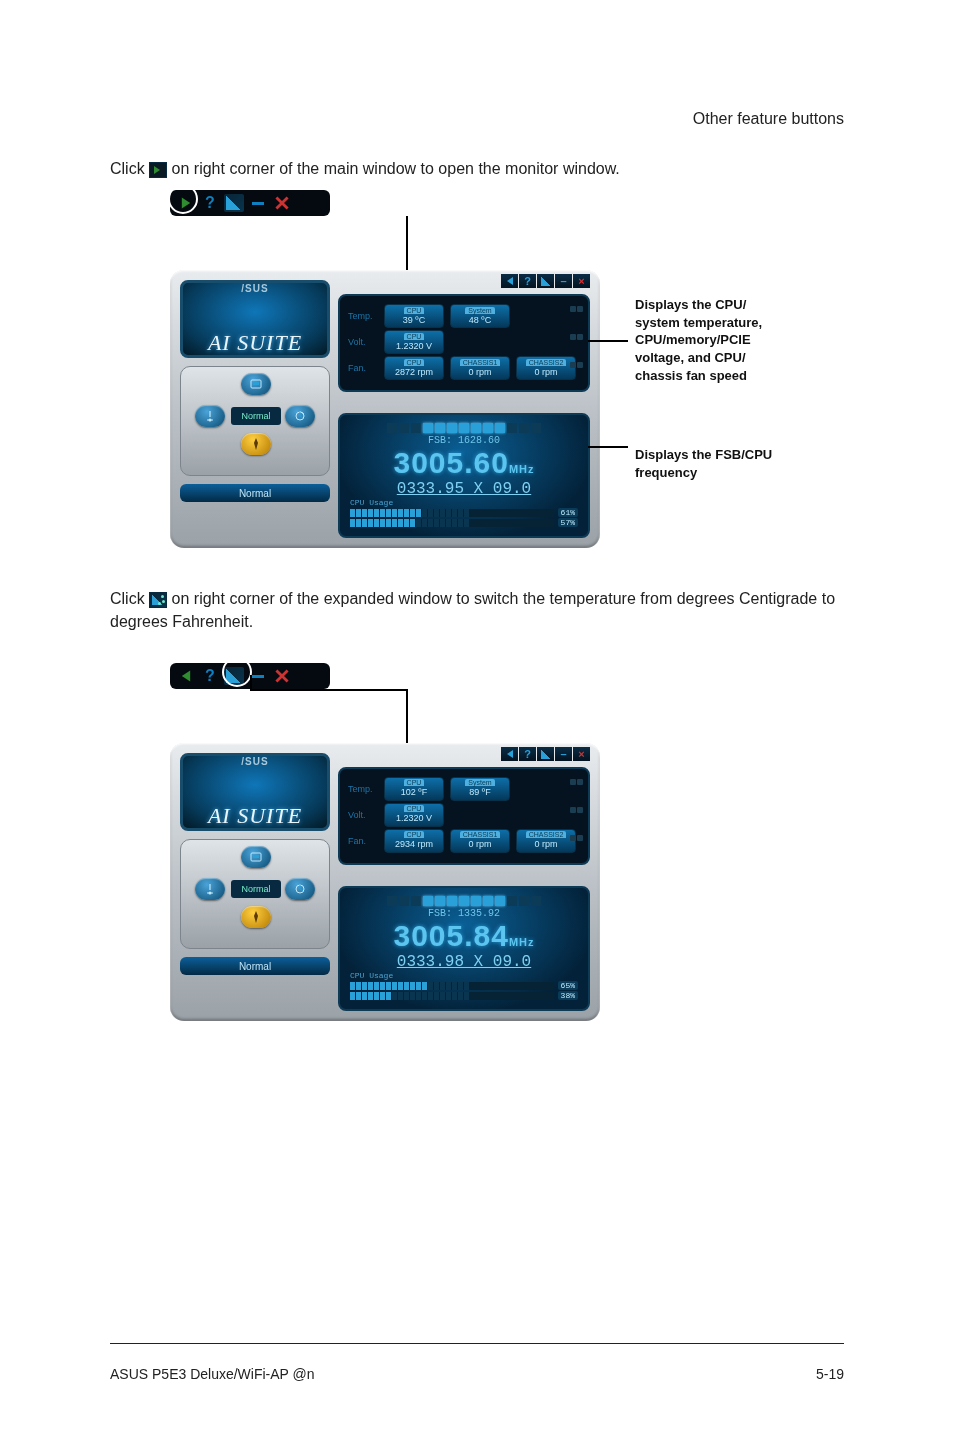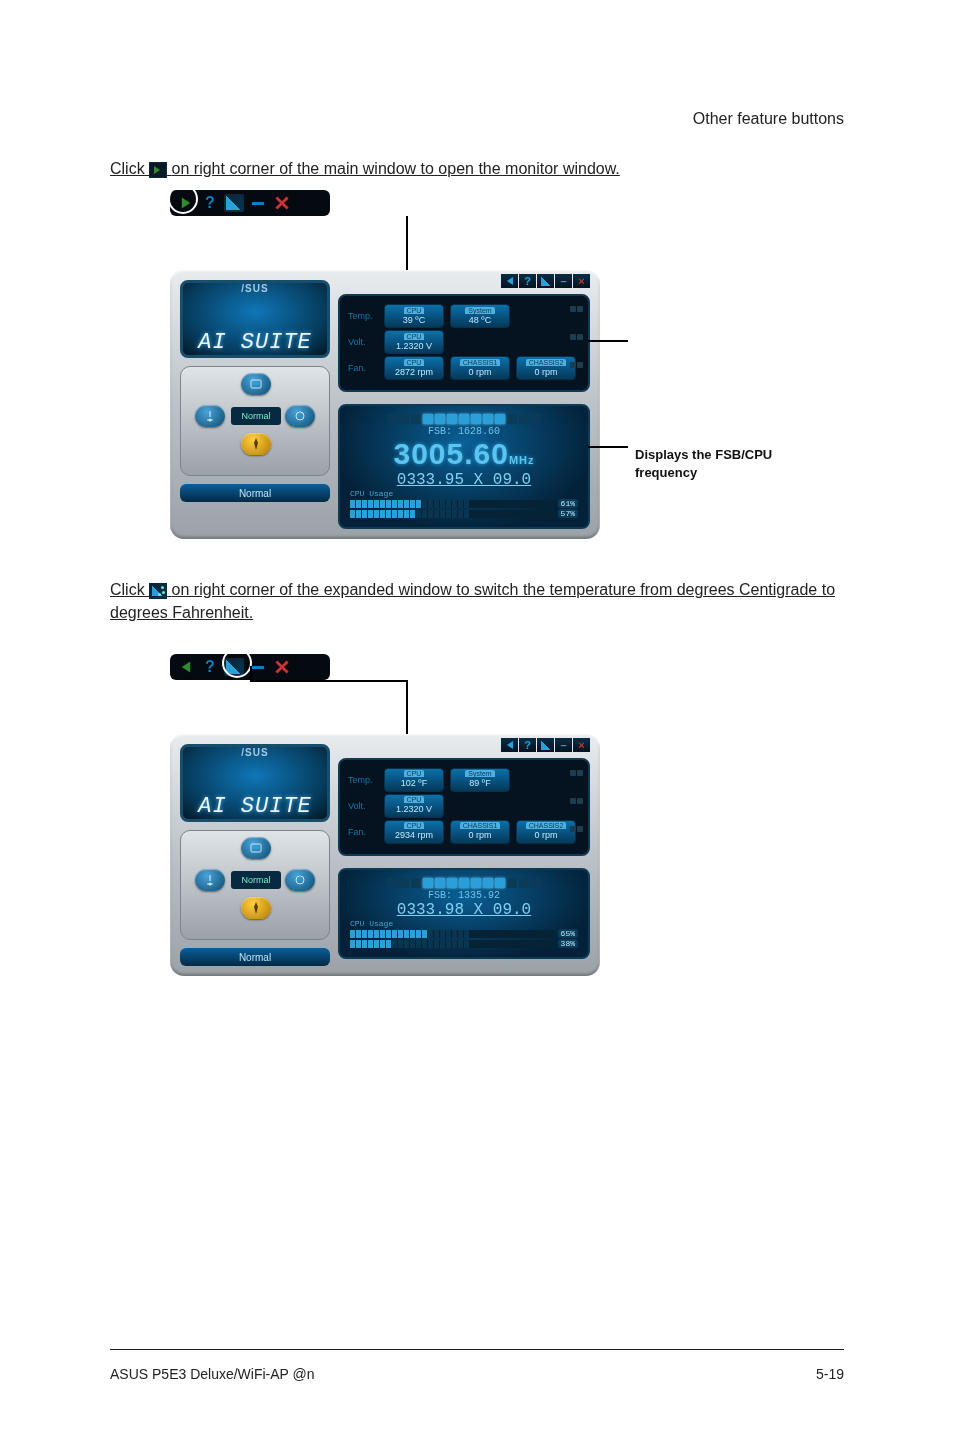--- a/index.html
+++ b/index.html
@@ -5,21 +5,21 @@
   * { box-sizing: border-box; margin: 0; padding: 0; }
   body {
     width: 954px;
     height: 1438px;
     background: #fff;
     font-family: Arial, Helvetica, sans-serif;
     color: #222;
     position: relative;
     padding: 110px 110px 0 110px;
   }
-  .para { font-size: 16px; line-height: 1.4; margin-bottom: 4px; text-decoration: underline; }
+  .para { font-size: 16px; line-height: 1.4; margin-bottom: 4px; }
   .heading { font-size: 16px; margin-bottom: 30px; text-align: right; }
   .inline-icon {
     display: inline-block;
     width: 18px; height: 16px;
     vertical-align: middle;
     position: relative;
     background: #0a1a25;
     border: 1px solid #072a40;
   }
   .inline-icon.expand .arrow {
@@ -108,21 +108,21 @@
   .logo-box {
     height: 78px;
     border-radius:8px;
     background: radial-gradient(ellipse at 50% 40%, #0f76b8, #063a5a 70%, #021925);
     border: 3px solid #184d6c;
     display:flex; flex-direction:column; align-items:center; justify-content:center;
     color:#cfe9f7;
   }
   .logo-box .brand { font-size:10px; font-weight:bold; letter-spacing:1px; color:#a9c9da;}
   .logo-box .title {
-    font-family: Liberation Mono, monospace;
+    font-family: Liberation Serif, serif;
     font-style: italic;
     font-size:22px; letter-spacing:1px; color:#eaf6fd;
     text-shadow: 0 0 4px #4fb0e8;
     margin-top: 36px;
   }
   .control-pad {
     height: 110px;
     border-radius:10px;
     background: linear-gradient(#dfe4e8,#9aa1a7);
     border:1px solid #7d858c;
@@ -146,21 +146,21 @@
     display:flex;align-items:center;justify-content:center;
     border-radius:3px;
   }
   .status-pill {
     height:18px; border-radius:6px;
     background: linear-gradient(#0c5f9a,#032a45);
     color:#bfe3f5; font-size:10px;
     display:flex;align-items:center;justify-content:center;
   }
 
-  .rightcol { flex:1; display:flex; flex-direction:column; gap:12px; margin-top:14px;}
+  .rightcol { flex:1; display:flex; flex-direction:column; gap:21px; margin-top:14px;}
   .monitor-box {
     border-radius:8px;
     background: #04131f;
     border: 2px solid #0d3a55;
     padding: 6px 8px 8px 8px;
     position:relative;
   }
   .mon-row { display:flex; align-items:center; gap:6px; margin:2px 0;}
   .mon-row .rlabel { width:30px; color:#1c74a8; font-size:9px; }
   .chip {
@@ -221,21 +221,21 @@
   .callout {
     position:absolute; font-weight:bold; font-size:13px; line-height:1.35;
     color:#111;
   }
   .callout-line {
     position:absolute; height:2px; background:#000;
   }
 
   .footer {
     position:absolute; bottom:56px; left:110px; right:110px;
-    border-top:1px solid #222; padding-top:16px;
+    border-top:1px solid #222; padding-top:22px;
     display:flex; justify-content:space-between;
     font-size:14px;
   }
 </style>
 </head>
 <body>
 
 <p class="heading">Other feature buttons</p>
 
 <p class="para">
@@ -437,20 +437,25 @@
               <div class="seg"></div>
               <div class="seg"></div>
             </div>
           <div class="pct">57%</div>
         </div>
       </div>
     </div>
   </div>
 
   <div class="callout-line" style="top:150px; left:418px; width:40px;"></div>
+  <div class="callout" style="top:106px; left:465px; white-space:pre-line;">Displays the CPU/
+system temperature,
+CPU/memory/PCIE
+voltage, and CPU/
+chassis fan speed</div>
 
   <div class="callout-line" style="top:256px; left:418px; width:40px;"></div>
   <div class="callout" style="top:256px; left:465px; white-space:pre-line;">Displays the FSB/CPU
 frequency</div>
 </div>
 
 <p class="para" style="margin-top:30px;">
   <span>Click </span>
   <span class="inline-icon cf">
     <span class="diag"></span><span class="dot d1"></span><span class="dot d2"></span><span class="dot d3"></span>
@@ -593,20 +598,21 @@
             <div class="led on"></div>
             <div class="led on"></div>
             <div class="led on"></div>
             <div class="led on"></div>
             <div class="led on"></div>
           <div class="led"></div>
             <div class="led"></div>
             <div class="led"></div>
         </div>
         <div class="fsb">FSB: 1335.92</div>
+        <div class="big"><span>3005.84</span><span class="unit">MHz</span></div>
         <div class="sub">0333.98 X 09.0</div>
         <div class="usage-lbl">CPU Usage</div>
         <div class="usage-bar">
           <div class="bar">
               <div class="seg on"></div>
               <div class="seg on"></div>
               <div class="seg on"></div>
               <div class="seg on"></div>
               <div class="seg on"></div>
               <div class="seg on"></div>

